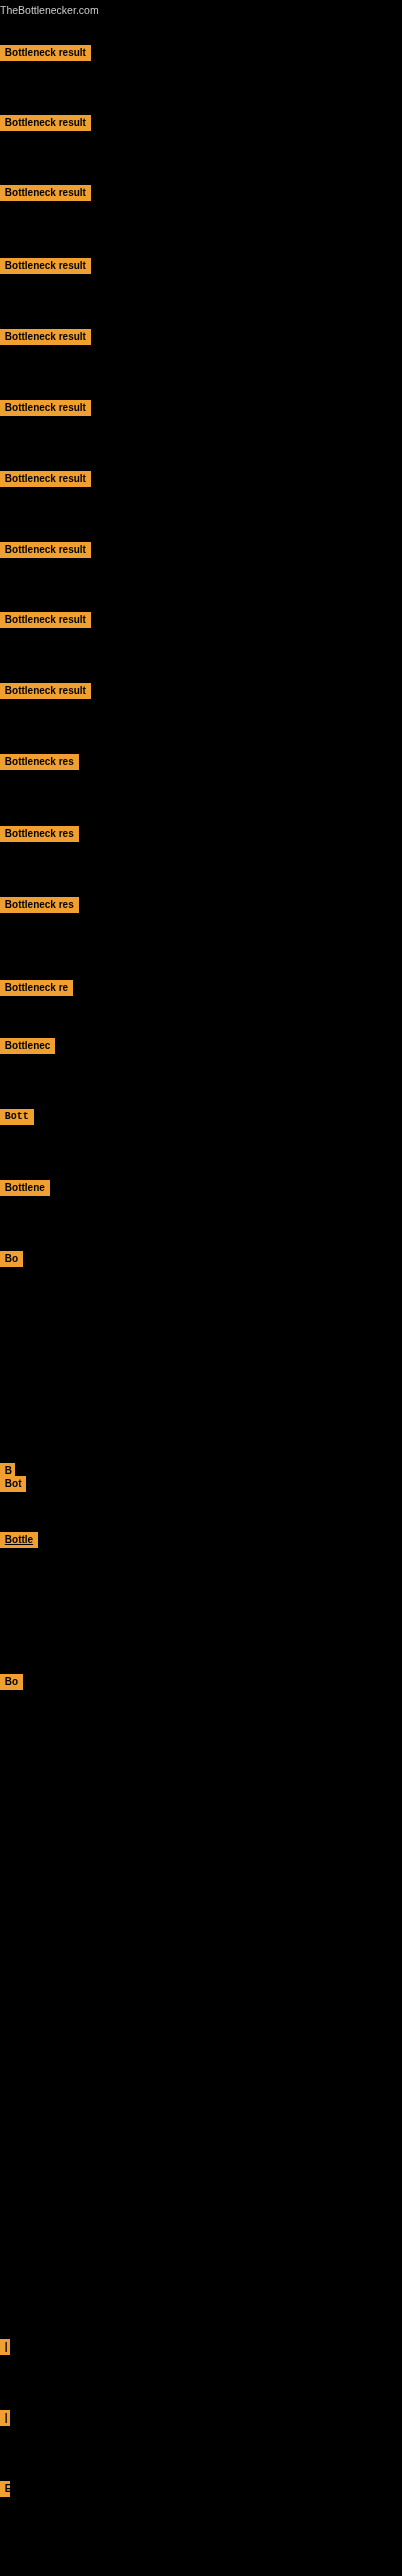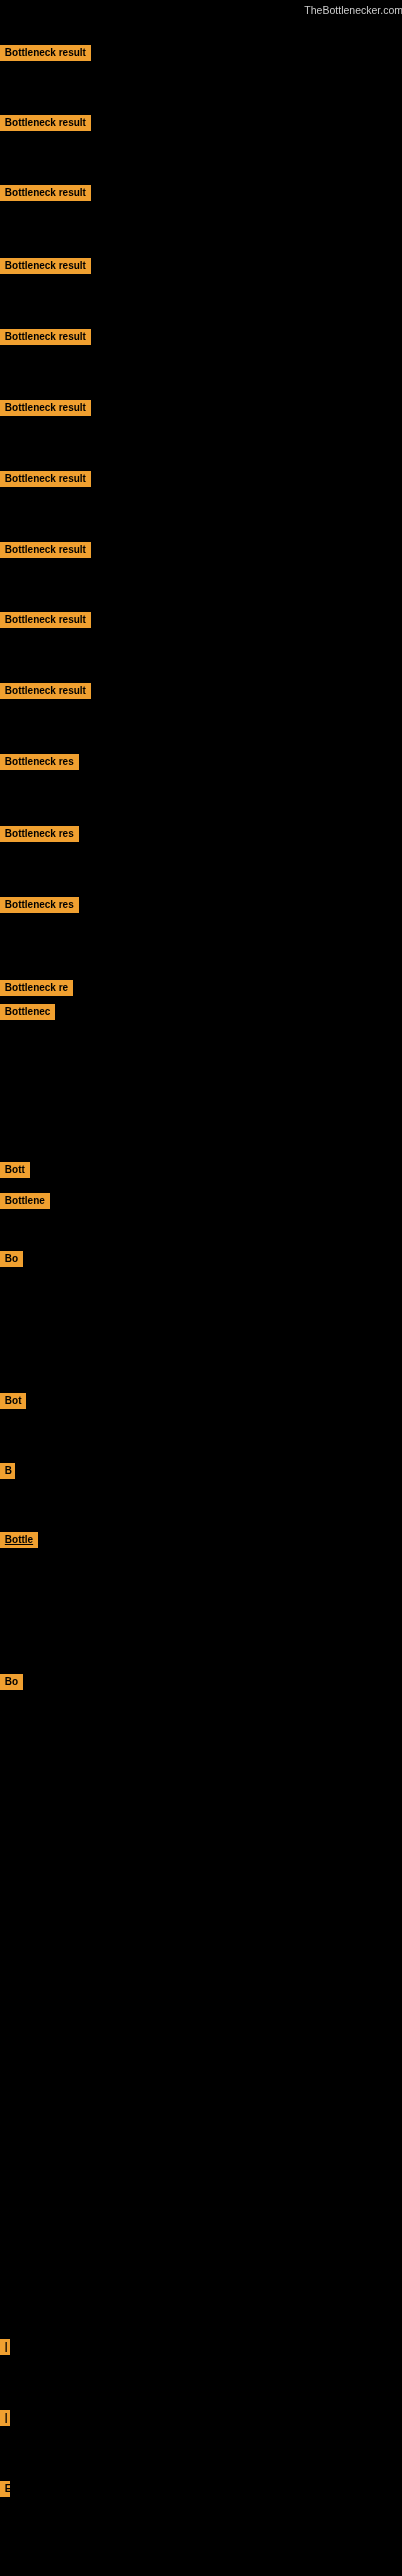--- a/index.html
+++ b/index.html
@@ -8,21 +8,21 @@
       box-sizing: border-box;
     }
     body {
       background-color: #000;
       width: 403px;
       min-height: 2576px;
       font-family: Arial, sans-serif;
       position: relative;
     }
     .site-title {
-      text-align: right;
+      text-align: left;
       color: #ccc;
       font-size: 10.5px;
       padding: 4px 0;
       position: absolute;
       top: 0;
       left: 0;
       right: 0;
     }
     .badge {
       background-color: #f0a030;
@@ -51,24 +51,24 @@
 <div class="badge" style="top: 329px; max-width: 116px;">Bottleneck result</div>
 <div class="badge" style="top: 400px; max-width: 114px;">Bottleneck result</div>
 <div class="badge" style="top: 471px; max-width: 115px;">Bottleneck result</div>
 <div class="badge" style="top: 542px; max-width: 116px;">Bottleneck result</div>
 <div class="badge" style="top: 612px; max-width: 111px;">Bottleneck result</div>
 <div class="badge" style="top: 683px; max-width: 109px;">Bottleneck result</div>
 <div class="badge" style="top: 754px; max-width: 103px;">Bottleneck res</div>
 <div class="badge" style="top: 826px; max-width: 101px;">Bottleneck res</div>
 <div class="badge" style="top: 897px; max-width: 98px;">Bottleneck res</div>
 <div class="badge" style="top: 968px; max-width: 93px; margin-top: 12px;">Bottleneck re</div>
-<div class="badge" style="top: 1004px; max-width: 72px;">Bottlenec</div>
-<div class="badge" style="top: 1162px; max-width: 44px;">Bott</div>
-<div class="badge" style="top: 1180px; max-width: 64px; margin-top: 13px;">Bottlene</div>
+<div class="badge" style="top: 1038px; max-width: 72px;">Bottlenec</div>
+<div class="badge" style="top: 1109px; max-width: 44px; font-family: Liberation Mono, monospace;">Bott</div>
+<div class="badge" style="top: 1180px; max-width: 64px;">Bottlene</div>
 <div class="badge" style="top: 1251px; max-width: 22.5px;">Bo</div>
-<div class="badge" style="top: 1393px; max-width: 34px;">Bot</div>
+<div class="badge" style="top: 1476px; max-width: 34px;">Bot</div>
 <div class="badge" style="top: 1463px; max-width: 14.5px;">B</div>
 <div class="badge" style="top: 1532px; max-width: 44px; text-decoration: underline;">Bottle</div>
 <div class="badge" style="top: 1674px; max-width: 22.5px;">Bo</div>
 <div class="badge" style="top: 2339px; max-width: 8px;">|</div>
 <div class="badge" style="top: 2410px; max-width: 8px;">|</div>
 <div class="badge" style="top: 2481px; max-width: 9.7px;">E</div>
 
 
 </body></html>

